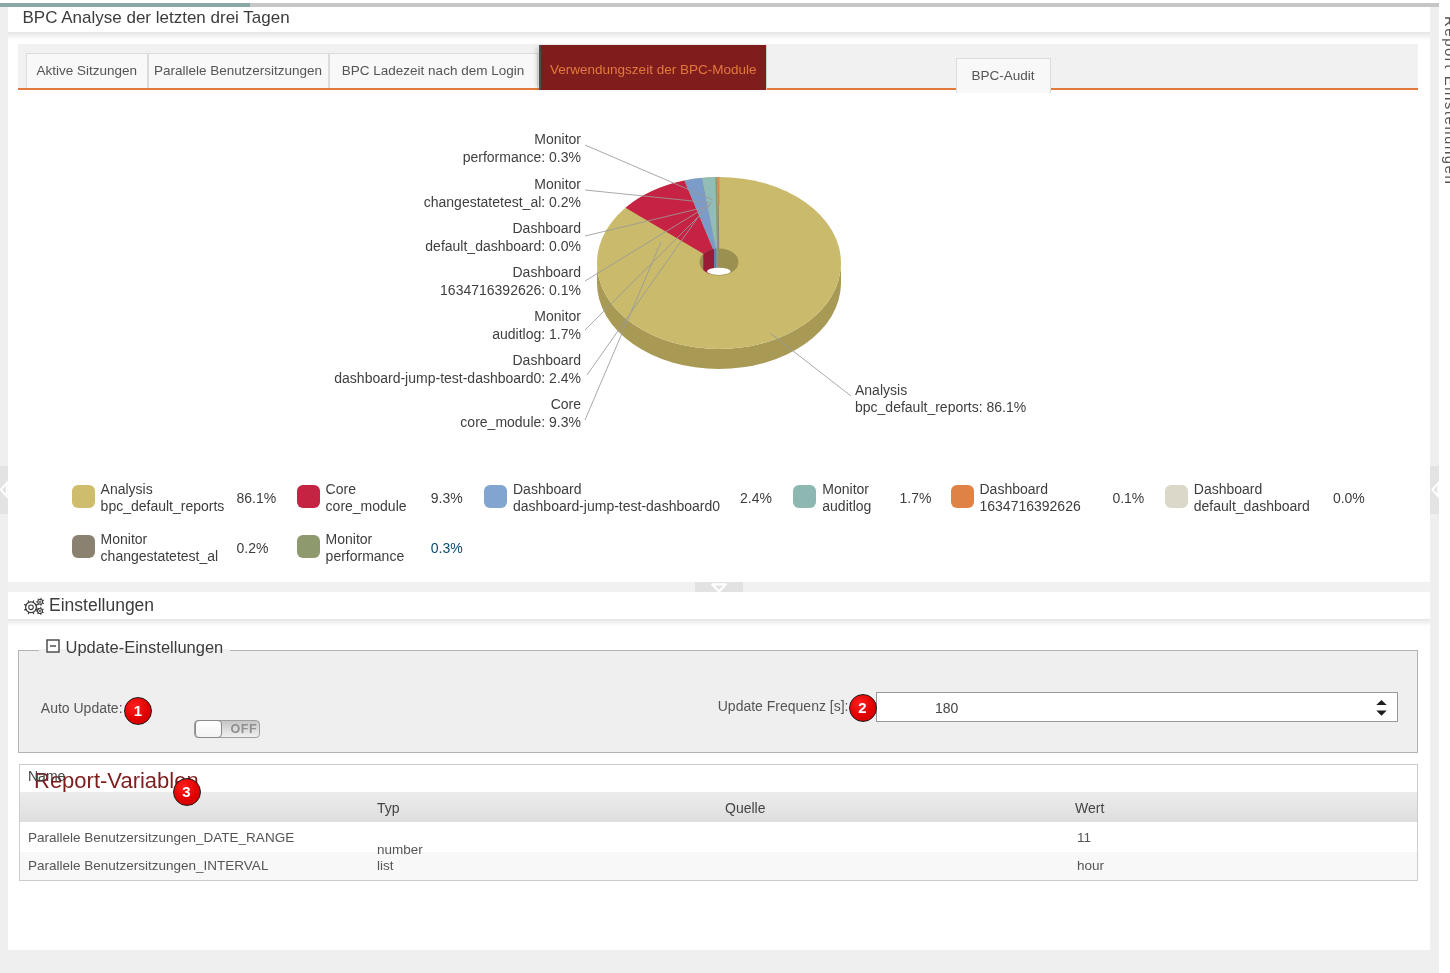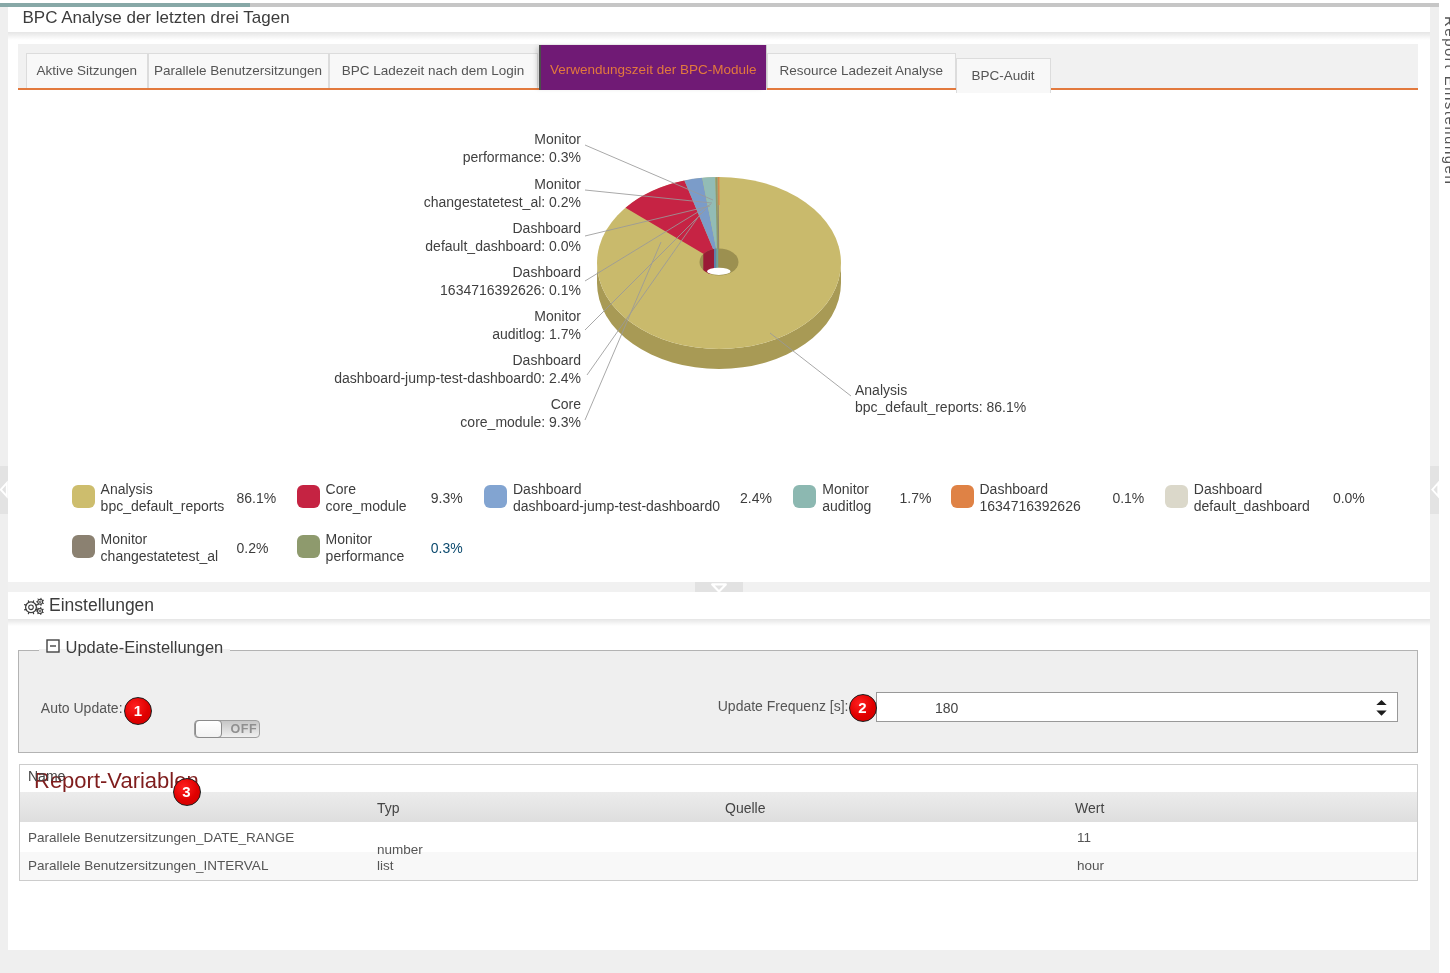--- a/index.html
+++ b/index.html
@@ -20,26 +20,25 @@
 
   <div class="abs" style="left:8px; top:6.5px; width:1422px; height:25px; background:#fff;"></div>
   <div class="abs" style="left:8px; top:31.5px; width:1422px; height:8px; background:linear-gradient(180deg, rgba(0,0,0,0.10), rgba(0,0,0,0));"></div>
   <div class="abs" style="left:22.5px; top:8px; font-size:17px; color:#3c3c3c;">BPC Analyse der letzten drei Tagen</div>
 
   <div class="abs" style="left:18px; top:43.5px; width:1400px; height:46.5px; background:#f1f1f1; border-bottom:2.5px solid #e2793d;"></div>
   <div class="abs tab" style="left:26px;   top:52.5px; width:121.5px;">Aktive Sitzungen</div>
   <div class="abs tab" style="left:147.5px;top:52.5px; width:181px;">Parallele Benutzersitzungen</div>
   <div class="abs tab" style="left:328.5px;top:52.5px; width:209px;">BPC Ladezeit nach dem Login</div>
   <div class="abs" id="activetab" style="left:538.5px; top:45px; width:228.5px; height:45px;">Verwendungszeit der BPC-Module</div>
-  <div class="abs tab" style="left:767px;  top:52.5px; width:188.5px;">Resource Ladezeit Analyse</div>
   <div class="abs tab" style="left:955.5px;top:58px; width:95px;">BPC-Audit</div>
   <style>
     .tab { height:35px; background:#f8f8f8; border:1px solid #dcdcdc; border-bottom:none;
            color:#555; font-size:13.5px; line-height:34px; text-align:center; }
-    #activetab { background:#701a75; border-left:2px solid #4d4d4d; border-right:1px solid #ccc;
+    #activetab { background:#7f1d1d; border-left:2px solid #4d4d4d; border-right:1px solid #ccc;
            color:#e2793d; font-size:13.5px; line-height:50px; text-align:center; z-index:3;
            box-shadow:-4px 0 5px -2px rgba(0,0,0,0.18); }
   </style>
 
   <svg class="abs" style="left:0; top:0;" width="1450" height="582" viewBox="0 0 1450 582">
 
     <path d="M 597 263 A 122 86 0 0 0 841 263 L 841 283 A 122 86 0 0 1 597 283 Z" fill="#a89a55"></path>
 
     <ellipse cx="719" cy="263" rx="122" ry="86" fill="#c9ba6c"></ellipse>
 

